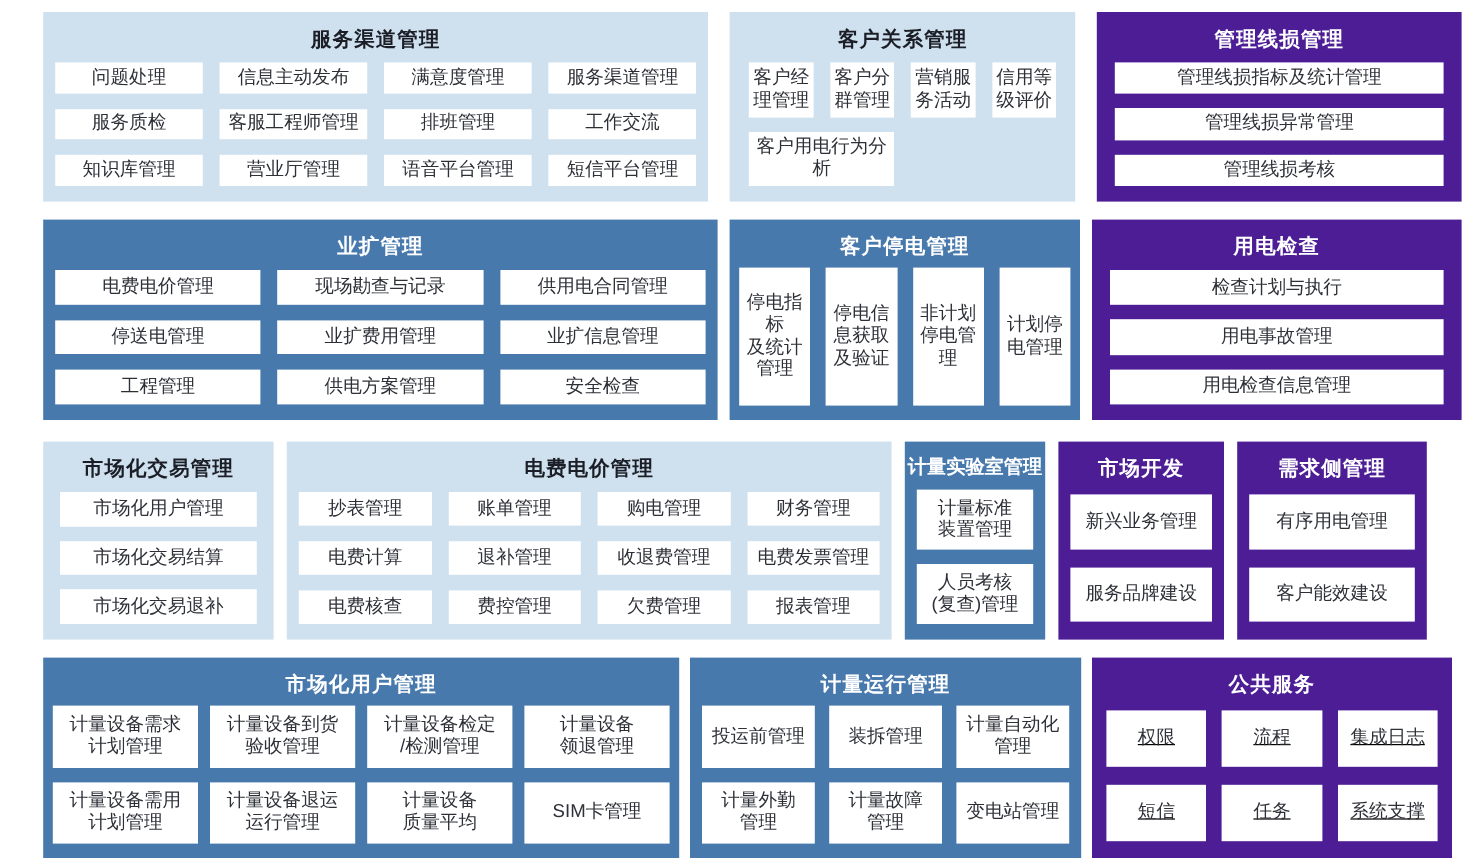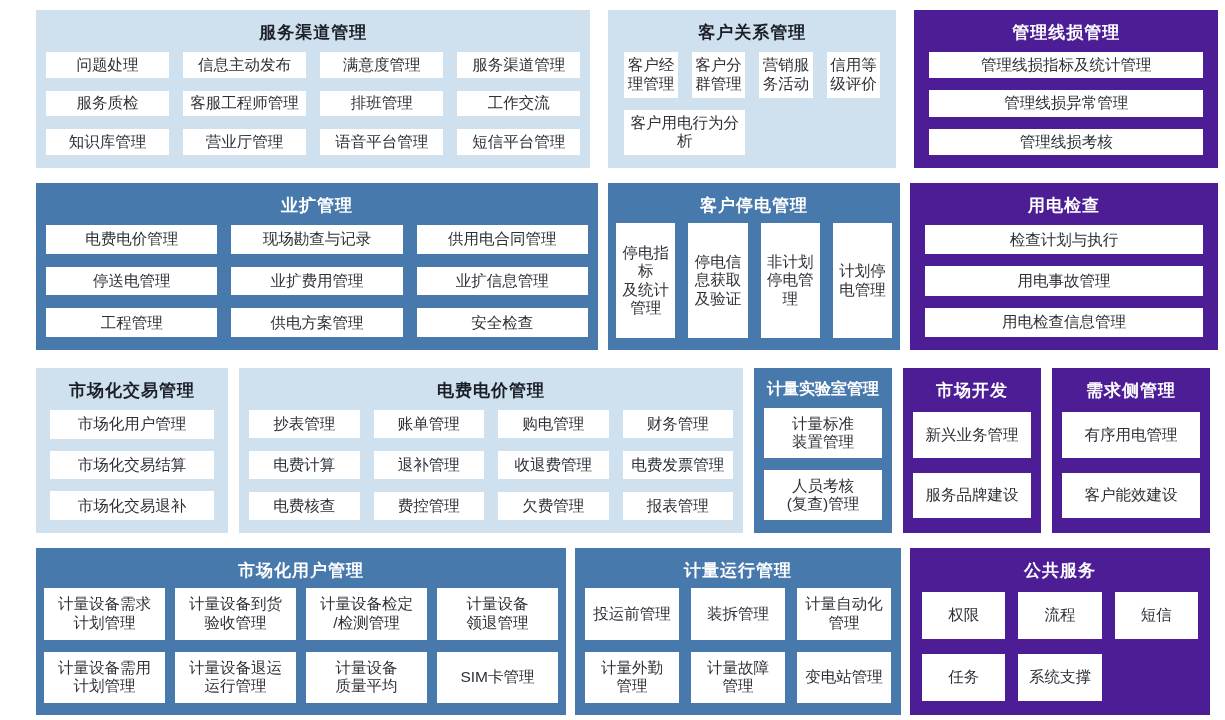--- a/index.html
+++ b/index.html
@@ -18,30 +18,30 @@
   .theme-dark .panel-title,.theme-green .panel-title{color:#ffffff;}
   .panel-body{flex:1;display:grid;gap:13px 14px;padding:6px 10px 13px;box-sizing:border-box;min-height:0;}
   .cols-1{grid-template-columns:1fr;}
   .cols-2{grid-template-columns:1fr 1fr 1fr 1fr;}
   .cols-3{grid-template-columns:repeat(3,1fr);}
   .cols-4{grid-template-columns:repeat(4,1fr);}
   .cell{background:#ffffff;color:#2e3037;display:flex;align-items:center;justify-content:center;text-align:center;font-size:15.5px;line-height:1.18;white-space:pre-line;min-height:0;}
   
   .p-service-channel{width:562px;} .p-crm{width:292px;} .p-line-loss{width:308px;}
   .p-biz-expansion{width:562px;} .p-outage{width:292px;} .p-inspection{width:308px;}
-  .p-billing{width:504px;} .p-market-trade{width:192px;} .p-metering-lab{width:138px;}
+  .p-billing{width:504px;} .p-market-trade{width:192px;} .p-metering-lab{width:117px;}
   .p-market-dev{width:138px;} .p-demand-side{width:158px;}
   .p-metering-asset{width:530px;} .p-metering-ops{width:326px;} .p-public-service{width:300px;}
   
   .p-line-loss .panel-body,.p-inspection .panel-body{padding:6px 15px 13px;gap:12px;}
   .p-market-trade .panel-body{padding:6px 14px 13px;gap:12px;}
   .p-metering-lab .panel-body{padding:6px 10px 13px;gap:12px;}
   .p-metering-lab .panel-title{font-size:16px;letter-spacing:0;}
   .p-market-dev .panel-body,.p-demand-side .panel-body{padding:8px 10px 15px;gap:15px;}
-  .p-public-service .panel-body{padding:8px 12px 14px;gap:15px 13px;}
+  .p-public-service .panel-body{padding:8px 12px 14px;gap:15px 13px;text-decoration:underline;}
   .p-metering-asset .panel-body{gap:12px 10px;padding:4px 8px 12px;}
   .p-metering-ops .panel-body{gap:12px;padding:4px 10px 12px;}
   .p-outage .panel-body{padding:4px 8px 12px;gap:12px 13px;}
   .p-crm .panel-body{padding:6px 16px 13px;gap:12px 14px;}
 </style>
 </head>
 <body>
 
 <div class="canvas">
   <div class="row row-1">
@@ -199,19 +199,20 @@
           <div class="cell">计量故障
 管理</div>
           <div class="cell">变电站管理</div>
         </div>
       </section>
       <section class="panel theme-green p-public-service">
         <div class="panel-title">公共服务</div>
         <div class="panel-body cols-3">
           <div class="cell">权限</div>
           <div class="cell">流程</div>
+          <div class="cell">集成日志</div>
           <div class="cell">短信</div>
           <div class="cell">任务</div>
           <div class="cell">系统支撑</div>
         </div>
       </section>
     </div>
 </div>
 
 </body></html>

